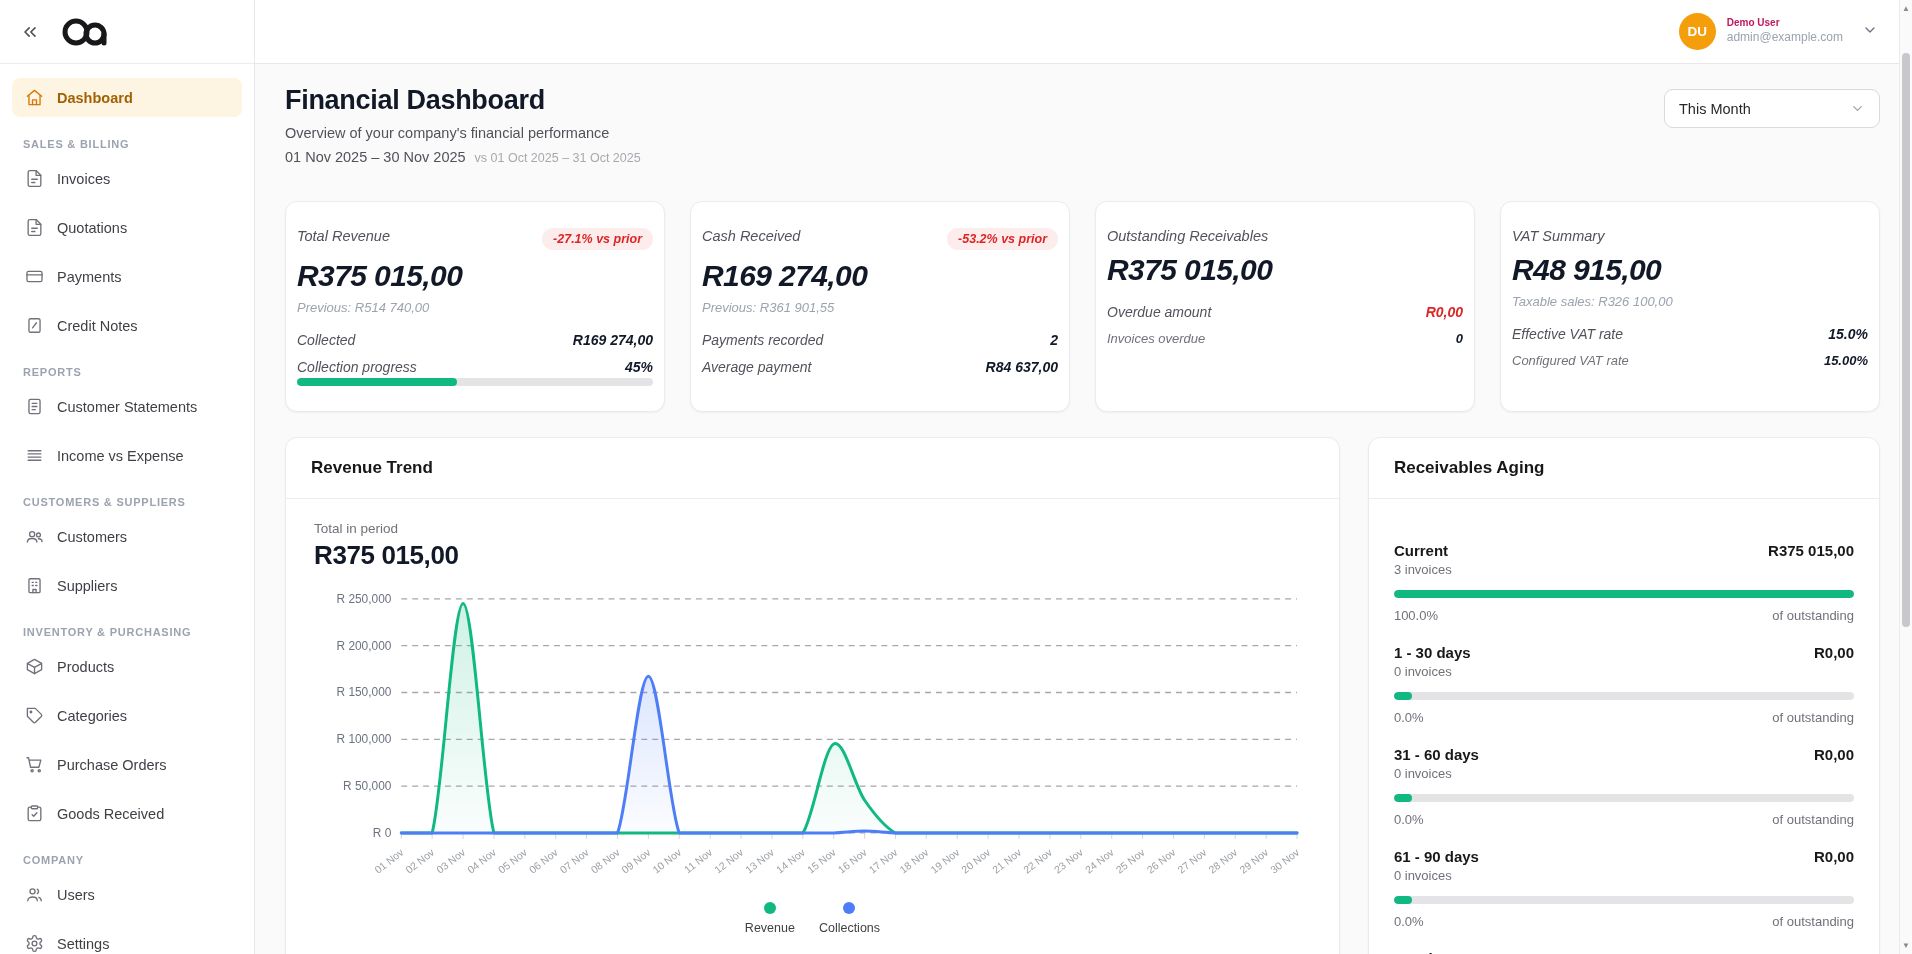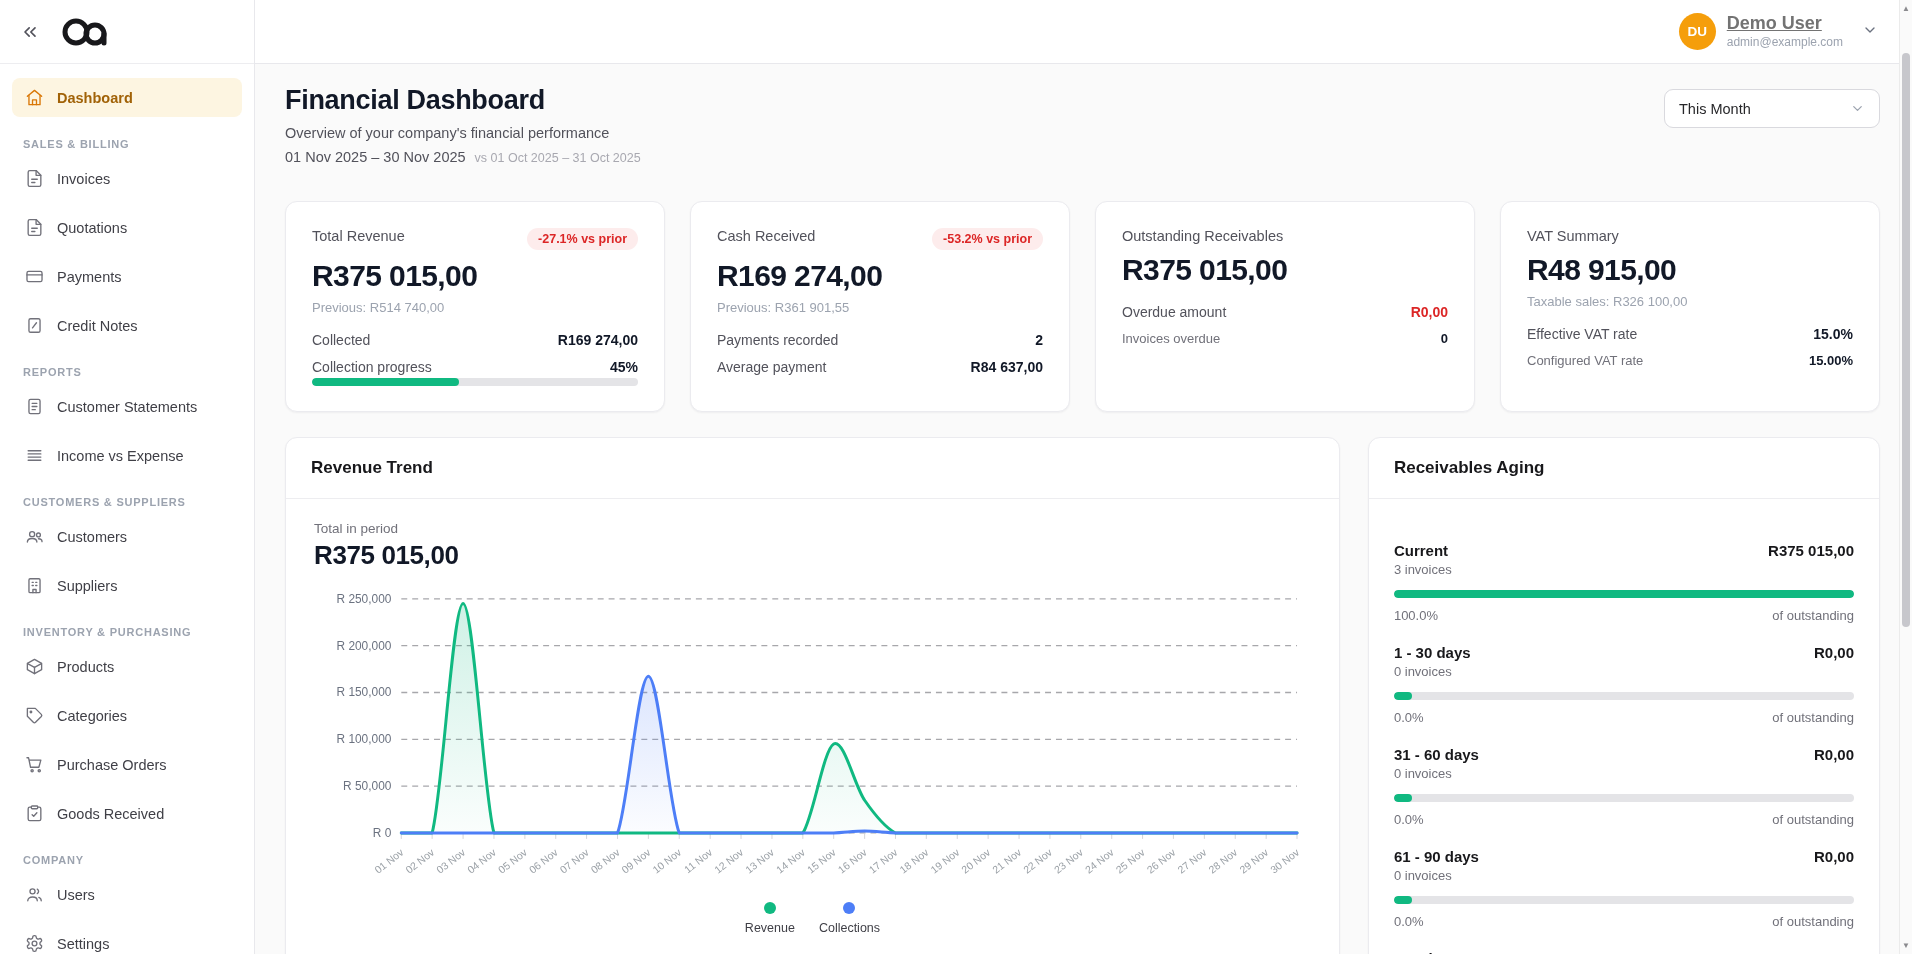--- a/index.html
+++ b/index.html
@@ -22,41 +22,41 @@
   .nav-item.active svg { color:#d97706; }
   .nav-section { margin:21px 11px 9px; font-size:11px; font-weight:700; letter-spacing:.07em; color:#9ca3af; }
 
   
   .main { flex:1; display:flex; flex-direction:column; min-width:0; }
   .topbar { height:64px; background:#fff; border-bottom:1px solid #e8e8ec;
             display:flex; align-items:center; justify-content:flex-end; padding:0 34px; }
   .user-chip { display:flex; align-items:center; gap:11px; cursor:pointer; }
   .avatar { width:37px; height:37px; border-radius:50%; background:#f59e0b; color:#fff;
             font-weight:700; font-size:13.5px; display:flex; align-items:center; justify-content:center; }
-  .user-name { font-size:18px; font-weight:600; color:#737373; line-height:1.25;text-decoration:underline; }
+  .user-name { font-size:10px; font-weight:600; color:#be185d; line-height:1.25; }
   .user-email { font-size:12px; color:#9ca3af; line-height:1.3; }
   .chev svg { width:16px; height:16px; color:#6b7280; margin-left:8px; }
 
   
   .content { flex:1; padding:21px 32px 0 30px; overflow:hidden; }
   .header-row { display:flex; justify-content:space-between; align-items:flex-start; }
   .page-title { font-size:27px; font-weight:800; letter-spacing:-.3px; color:#111827; }
   .page-sub { margin-top:9px; font-size:14.5px; color:#52525b; }
   .page-dates { margin-top:8px; font-size:14.5px; color:#52525b; }
   .page-dates .vs { font-size:12.5px; color:#a8a8b0; margin-left:9px; }
   .select { display:flex; align-items:center; justify-content:space-between; width:216px; height:39px;
             background:#fff; border:1px solid #d9d9de; border-radius:9px; padding:0 14px;
             font-size:14.5px; color:#27272a; cursor:pointer; margin-top:4px; }
   .select svg { width:15px; height:15px; color:#9ca3af; }
 
   
   .kpi-grid { display:grid; grid-template-columns:repeat(4,1fr); gap:25px; margin-top:36px; }
   .card { background:#fff; border:1px solid #ebebef; border-radius:12px;
           box-shadow:0 1px 2px rgba(16,24,40,.05); }
-  .kpi { padding:26px 26px 22px; height:211px; }
+  .kpi { padding:26px 11px 22px; height:211px;font-style:italic; }
   .kpi-head { display:flex; justify-content:space-between; align-items:flex-start; }
   .kpi-label { font-size:14.5px; color:#52525b; }
   .badge { background:#fdecec; color:#dc2626; font-size:12.5px; font-weight:600;
            padding:4px 11px; border-radius:999px; white-space:nowrap; }
   .kpi-value { margin-top:9px; font-size:30px; font-weight:800; letter-spacing:-.6px; color:#111827; }
   .kpi-sub { margin-top:7px; font-size:13px; color:#9ca3af; }
   .kpi-rows { margin-top:17px; display:flex; flex-direction:column; gap:11px; }
   .kpi-row { display:flex; justify-content:space-between; align-items:center; font-size:14px; }
   .kpi-row .rl { color:#52525b; }
   .kpi-row .rv { font-weight:700; color:#111827; }

